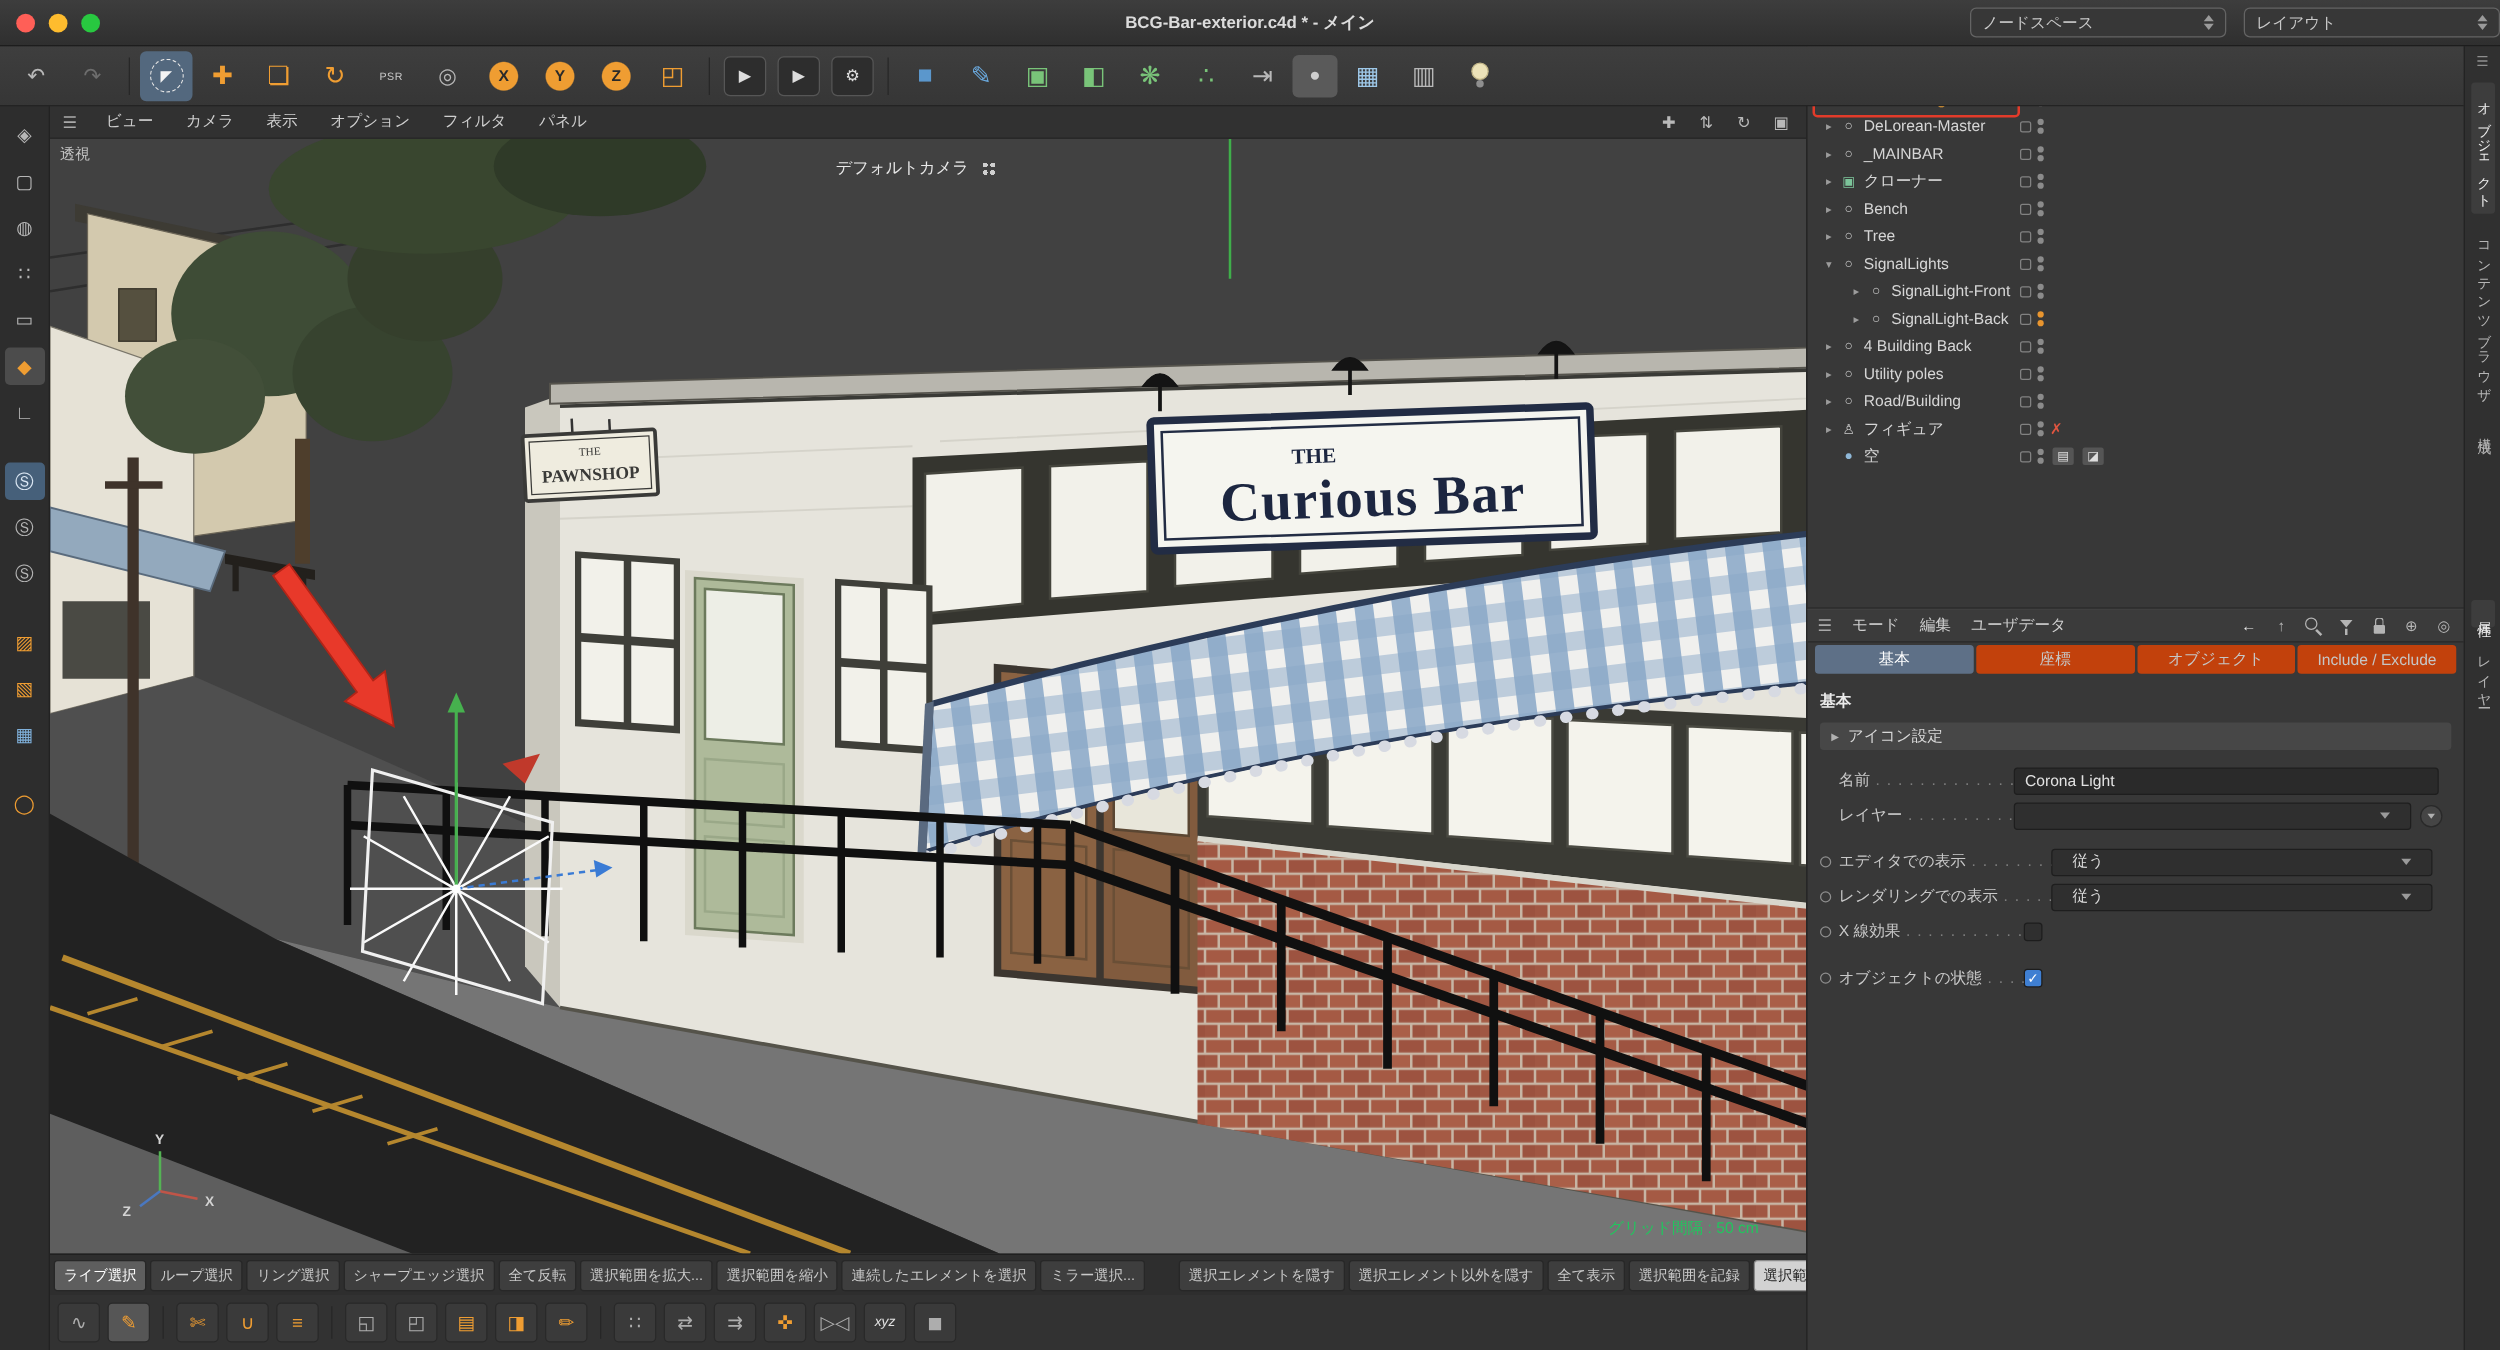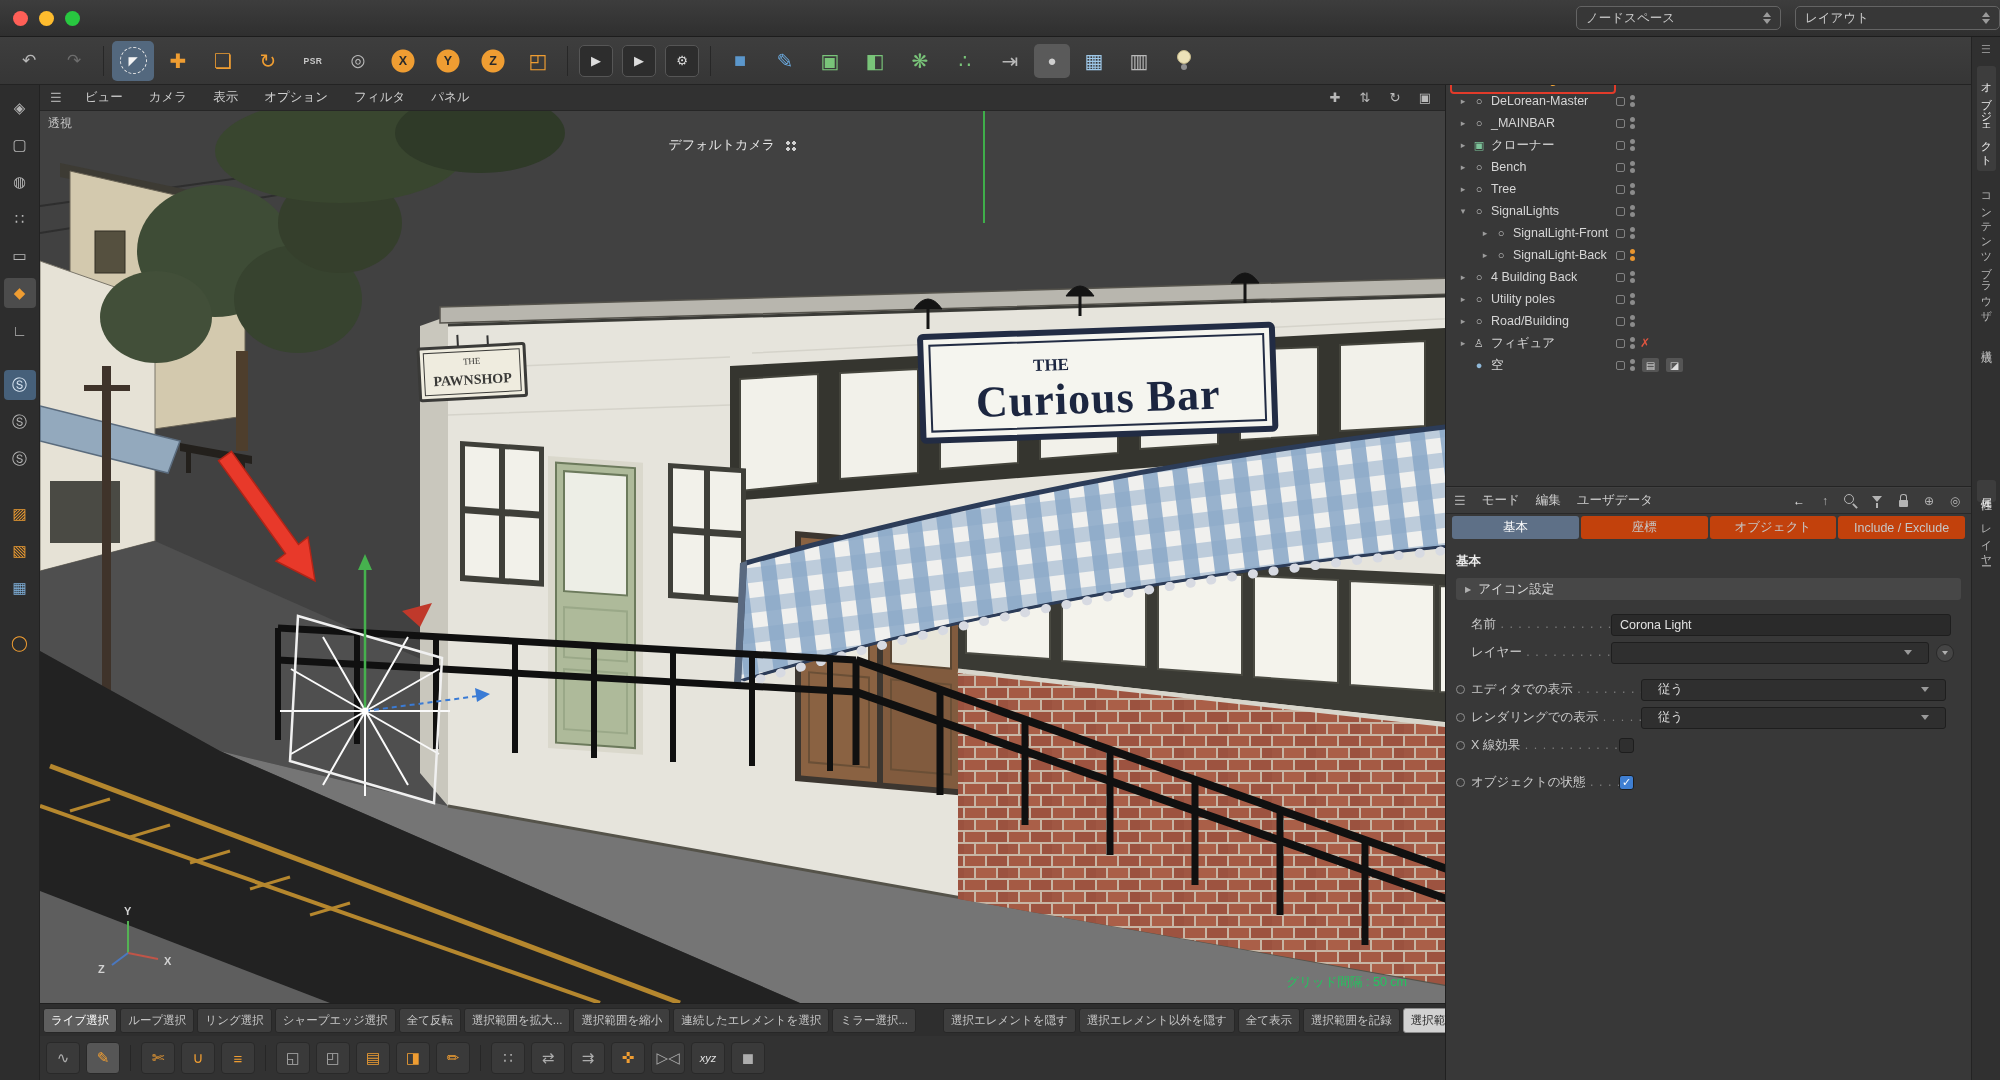--- a/index.html
+++ b/index.html
@@ -23,21 +23,21 @@
   .toolbar { position:absolute; top:37px; left:0; right:29px; height:48px; background:linear-gradient(#3e3e3e,#363636); border-bottom:1px solid #232323; display:flex; align-items:center; padding-left:8px; gap:3px; z-index:20; }
   .tool { width:42px; height:40px; display:flex; align-items:center; justify-content:center; border-radius:5px; font-size:17px; color:#b8b8b8; flex:0 0 auto; }
   .tool.big { font-size:20px; }
   .tool.gy { color:#b8b8b8; } .tool.dim { color:#6d6d6d; }
   .tool.org { color:#ef9d32; } .tool.blue { color:#6aa8dc; } .tool.cube-blue { color:#5b97cc; }
   .tool.lblue { color:#9ec8e8; } .tool.green { color:#79c479; }
   .tool.active { background:#53687e; }
   .tool.cursor { position:relative; color:#f4f4f4; font-size:12px; }
   .tool.cursor::before { content:""; position:absolute; width:25px; height:25px; border:1.5px dashed #e6e6e6; border-radius:50%; }
   .tool.axis { font-size:12.5px; font-weight:bold; color:#2a2a2a; background:radial-gradient(circle,#ef9d32 0 11px,transparent 12px); }
-  .tool.psr { font-size:8.5px; font-weight:bold; letter-spacing:.5px; color:#c9c9c9;text-align:center; }
+  .tool.psr { font-size:8.5px; font-weight:normal; letter-spacing:.5px; color:#c9c9c9;text-align:center; }
   .tool.box { width:34px; height:32px; margin:0 3px; background:#2d2d2d; border:1px solid #565656; border-radius:5px; font-size:13px; color:#ddd; }
   .tool.blob { background:#5a5a5a; color:#cfcfcf; font-size:15px; width:36px; height:34px; }
   .tool.bulb::before { content:""; display:block; width:12px; height:12px; border-radius:50%; background:#ece2b8; border:1.5px solid #c4b88a; box-shadow:0 10px 0 -4px #8f8f8f; margin-bottom:7px; }
   .tool.sep { width:1px; height:30px; background:#272727; border-radius:0; margin:0 5px; padding:0; }
 
   
   .left-strip { position:absolute; left:0; top:85px; width:40px; bottom:0; background:#2d2d2d; border-right:1px solid #222; display:flex; flex-direction:column; align-items:center; padding-top:8px; gap:7px; z-index:15; }
   .ls-icon { width:32px; height:30px; display:flex; align-items:center; justify-content:center; border-radius:4px; color:#b6b6b6; font-size:15px; flex:0 0 auto; }
   .ls-icon.org { color:#ef9d32; } .ls-icon.blue { color:#7fb0da; }
   .ls-icon.active { background:#4c4c4c; }
@@ -48,21 +48,21 @@
   .vp-menu { position:absolute; left:40px; top:85px; width:1405px; height:26px; background:#313131; border-bottom:1px solid #262626; display:flex; align-items:center; padding:0 10px; gap:0; font-size:12.5px; color:#cfcfcf; z-index:10; }
   .vp-menu .ham { margin-right:10px; color:#a8a8a8; font-size:13px; }
   .vp-menu .mi { padding:0 13px; }
   .vp-nav { margin-left:auto; display:flex; gap:10px; color:#b9b9b9; font-size:13px; }
   .vp-nav .nav-i { width:20px; text-align:center; }
 
   
   .viewport { position:absolute; left:40px; top:111px; width:1405px; height:892px; background:#3f3f3f; overflow:hidden; z-index:5; }
   .viewport svg { position:absolute; inset:0; }
   .vp-label-proj { position:absolute; top:4px; left:8px; font-size:12px; color:#c6c6c6; }
-  .vp-label-cam { position:absolute; top:25px; left:50%; transform:translateX(-58%); color:#e8e8e8; font-size:13px; display:flex; align-items:center; gap:10px; }
+  .vp-label-cam { position:absolute; top:14px; left:50%; transform:translateX(-58%); color:#e8e8e8; font-size:13px; display:flex; align-items:center; gap:10px; }
   .cam-grid { width:11px; height:11px; background:
      radial-gradient(circle 2px at 3px 3px,#cfcfcf 98%,transparent),
      radial-gradient(circle 2px at 9px 3px,#cfcfcf 98%,transparent),
      radial-gradient(circle 2px at 3px 9px,#cfcfcf 98%,transparent),
      radial-gradient(circle 2px at 9px 9px,#cfcfcf 98%,transparent); }
   .vp-label-grid { position:absolute; bottom:12px; right:38px; font-size:12.5px; color:#22c55e; }
 
   
   .selbar { position:absolute; left:40px; top:1003px; width:1405px; height:33px; background:#2e2e2e; border-top:1px solid #202020; display:flex; align-items:center; gap:3px; padding:0 3px; z-index:10; overflow:hidden; }
   .selbtn { height:25px; padding:0 7px; background:#3e3e3e; border:1px solid #272727; border-radius:3px; font-size:11.5px; color:#c9c9c9; display:flex; align-items:center; white-space:nowrap; flex:0 0 auto; }
@@ -153,20 +153,21 @@
 <body>
 
 <div class="app">
 
   <div class="titlebar">
     <div class="traffic">
       <span class="tl close"></span>
       <span class="tl min"></span>
       <span class="tl max"></span>
     </div>
+    <div class="win-title">BCG-Bar-exterior.c4d * - メイン</div>
     <div class="tb-selects">
       <div class="tb-select">
         <span>ノードスペース</span>
           <span class="chev"></span>
       </div>
       <div class="tb-select">
         <span>レイアウト</span>
           <span class="chev"></span>
       </div>
     </div>

